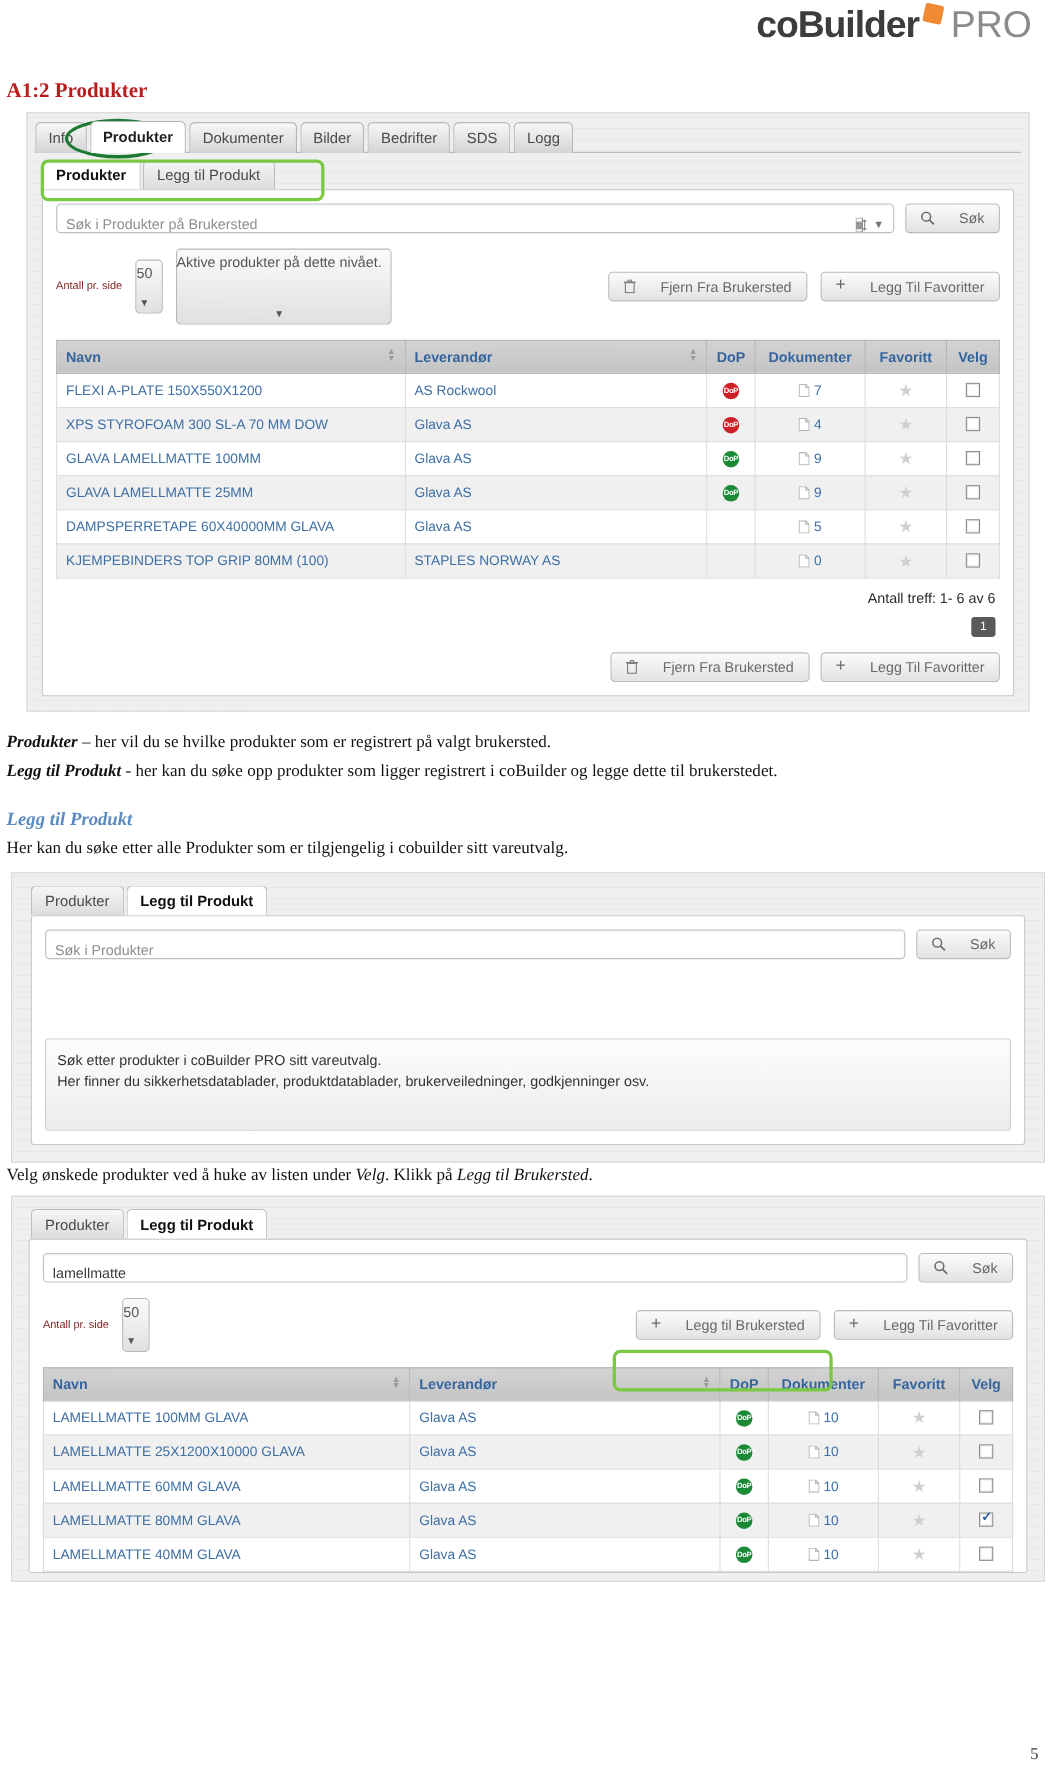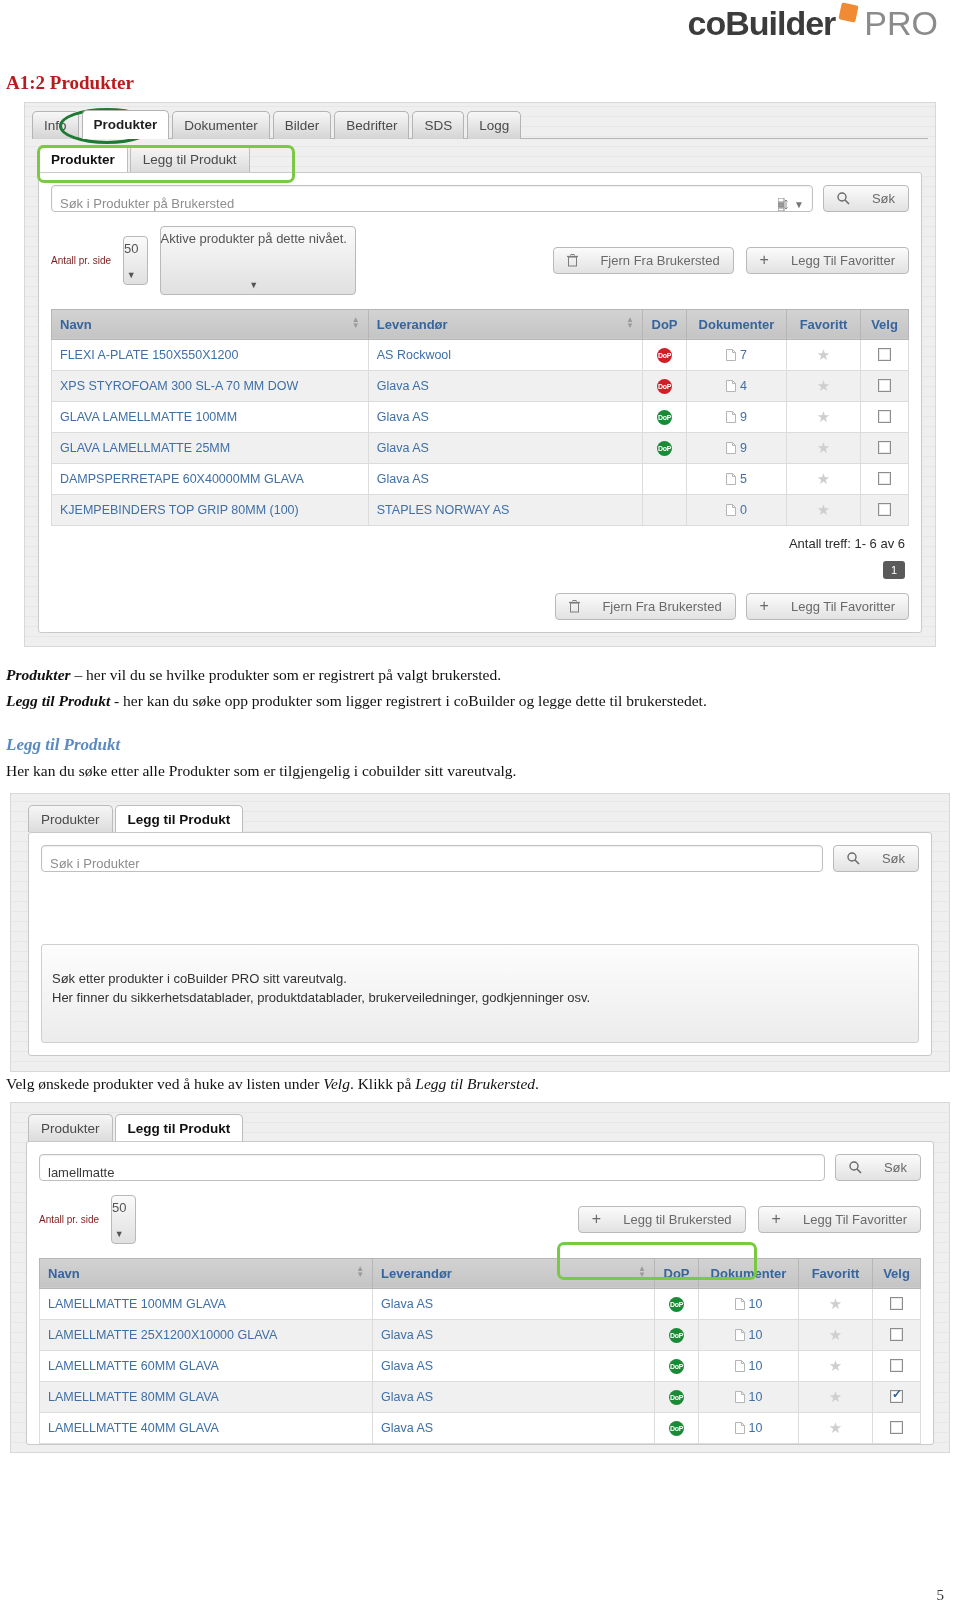--- a/index.html
+++ b/index.html
@@ -169,21 +169,21 @@
     background:#5a5a5a; color:#fff; font-size:11px;
     padding:3px 8px; border-radius:3px;
   }
   .footbtns { display:flex; justify-content:flex-end; gap:10px; margin-top:14px; }
 
   
   .emptyarea { height:66px; }
   .msgbox {
     background:linear-gradient(#fdfdfd,#ececec);
     border:1px solid #cfcfcf; border-radius:3px;
-    padding:24px 10px 34px 10px; margin-top:6px;
+    padding:9px 10px 34px 10px; margin-top:6px;
   }
   .msgbox div { font-size:13px; color:#333; line-height:1.5; }
 
   
   .ring {
     position:absolute; border-radius:50%;
     border:3px solid #1d7a33; pointer-events:none;
   }
   .rect-ring {
     position:absolute; border:3px solid #7ac943;

